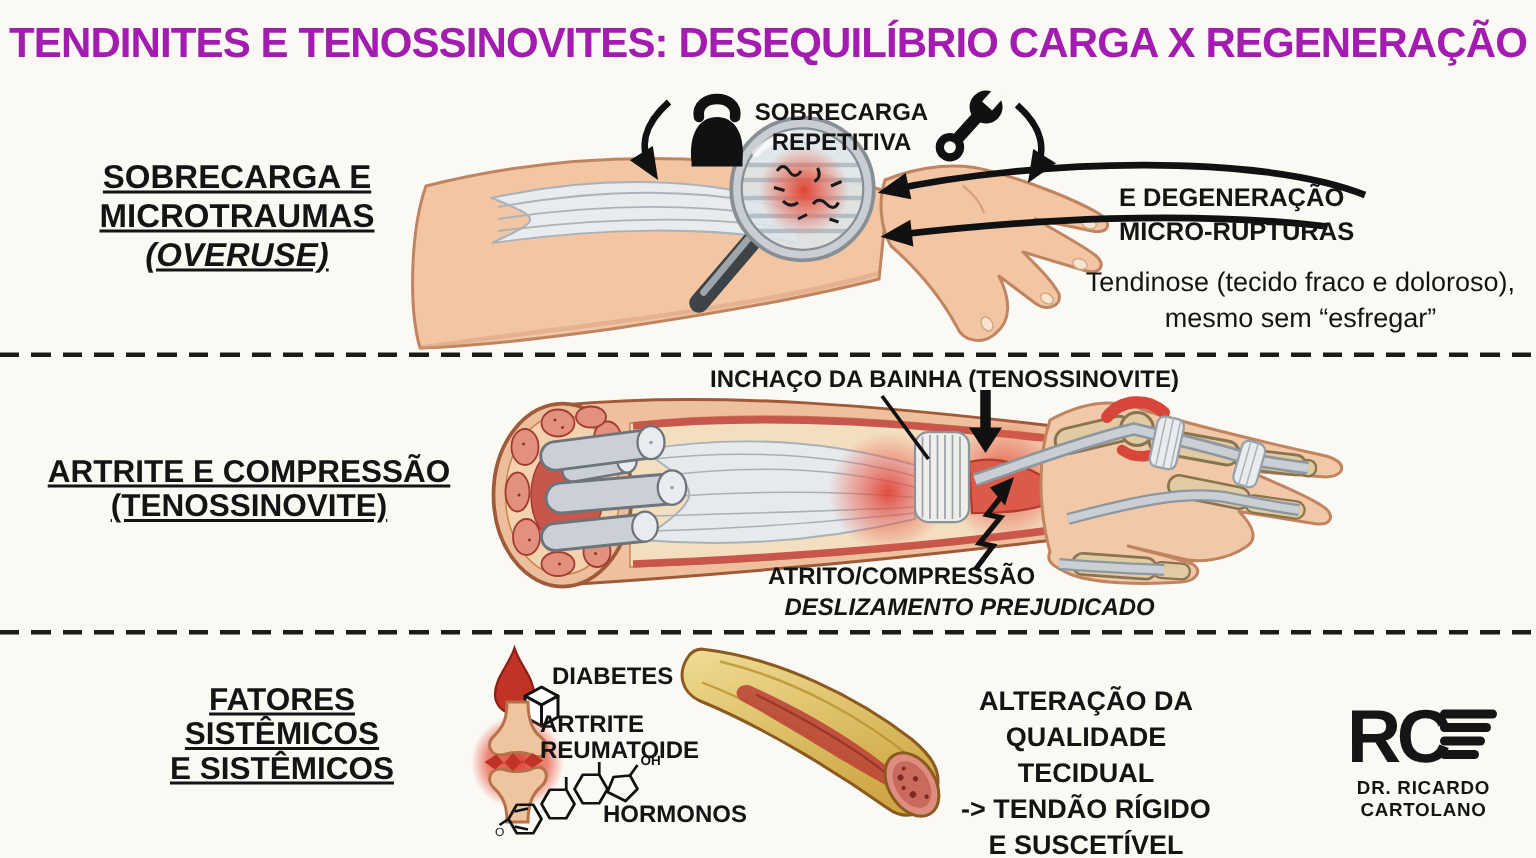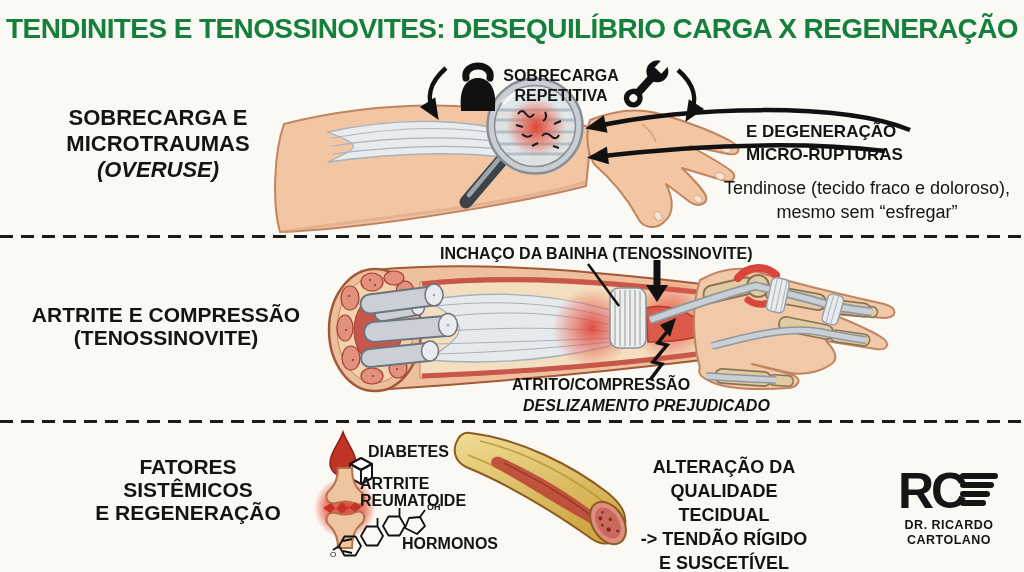--- a/index.html
+++ b/index.html
@@ -4,31 +4,31 @@
 <style>
   html,body{margin:0;padding:0;background:#888;}
   .canvas{
     position:relative;width:1024px;height:572px;margin:0 auto;
     background:#FBF9F4;overflow:hidden;
     font-family:"Liberation Sans", sans-serif;color:#141414;
   }
   .abs{position:absolute;}
   .title{
     left:0;top:13px;width:1024px;text-align:center;
-    font-size:28px;font-weight:bold;letter-spacing:-0.6px;color:#15803d;
+    font-size:28px;font-weight:bold;letter-spacing:-0.6px;color:#a21caf;
   }
-  .heading{font-weight:bold;text-align:center;line-height:26px;font-size:22px;}
+  .heading{font-weight:bold;text-align:center;line-height:26px;font-size:22px;text-decoration:underline;}
   .heading .it{font-style:italic;}
   .h2{font-size:21px;line-height:23px;}
   .h3{font-size:21px;line-height:23px;}
   .lbl{font-weight:bold;font-size:16px;line-height:20px;}
   .load-label{left:500px;top:66px;width:122px;text-align:center;font-size:16px;line-height:20px;}
   .rupture-label{left:746px;top:120px;width:180px;font-size:17px;line-height:23px;}
   .note{left:714px;top:176px;width:306px;text-align:center;font-weight:normal;font-size:18px;line-height:24px;}
-  .sheath-label{left:440px;top:244px;width:346px;text-align:left;}
+  .sheath-label{left:440px;top:244px;width:346px;text-align:right;}
   .friction-label{left:512px;top:375px;}
   .gliding-label{left:523px;top:396px;font-style:italic;}
   .factor-label{font-size:16px;line-height:17px;}
   .outcome{left:628px;top:455px;width:192px;text-align:center;font-size:18px;line-height:24px;font-weight:bold;}
   .logo-name{left:893px;top:518px;width:112px;text-align:center;font-size:12.5px;line-height:15px;font-weight:bold;letter-spacing:0.5px;}
   .divider{
     left:0;width:1024px;height:3px;
     background:repeating-linear-gradient(90deg,#1b1b1b 0 13px,transparent 13px 21px);
   }
   svg{display:block;}
@@ -273,21 +273,21 @@
 
   <div class="abs sheath-label lbl">INCHAÇO DA BAINHA (TENOSSINOVITE)</div>
   <div class="abs friction-label lbl">ATRITO/COMPRESSÃO</div>
   <div class="abs gliding-label lbl">DESLIZAMENTO PREJUDICADO</div>
 
   <div class="abs divider" style="top:420px;"></div>
 
   <div class="abs heading h3" style="left:58px;top:455px;width:260px;">
     <div>FATORES</div>
     <div>SISTÊMICOS</div>
-    <div>E REGENERAÇÃO</div>
+    <div>E SISTÊMICOS</div>
   </div>
 
   <svg class="abs" style="left:326px;top:430px;" width="50" height="58" viewBox="0 0 50 58">
     <path d="M17,2 C13,14 4,22 4,33 a13,13 0 0 0 26,0 C30,22 21,14 17,2 Z" fill="#C13227" stroke="#8E1F16" stroke-width="1.5"></path>
     <g fill="#FFFFFF" stroke="#111" stroke-width="2" stroke-linejoin="round">
       <polygon points="24,34 35,28 46,34 35,40"></polygon>
       <polygon points="24,34 35,40 35,54 24,48"></polygon>
       <polygon points="46,34 35,40 35,54 46,48"></polygon>
     </g>
   </svg>

